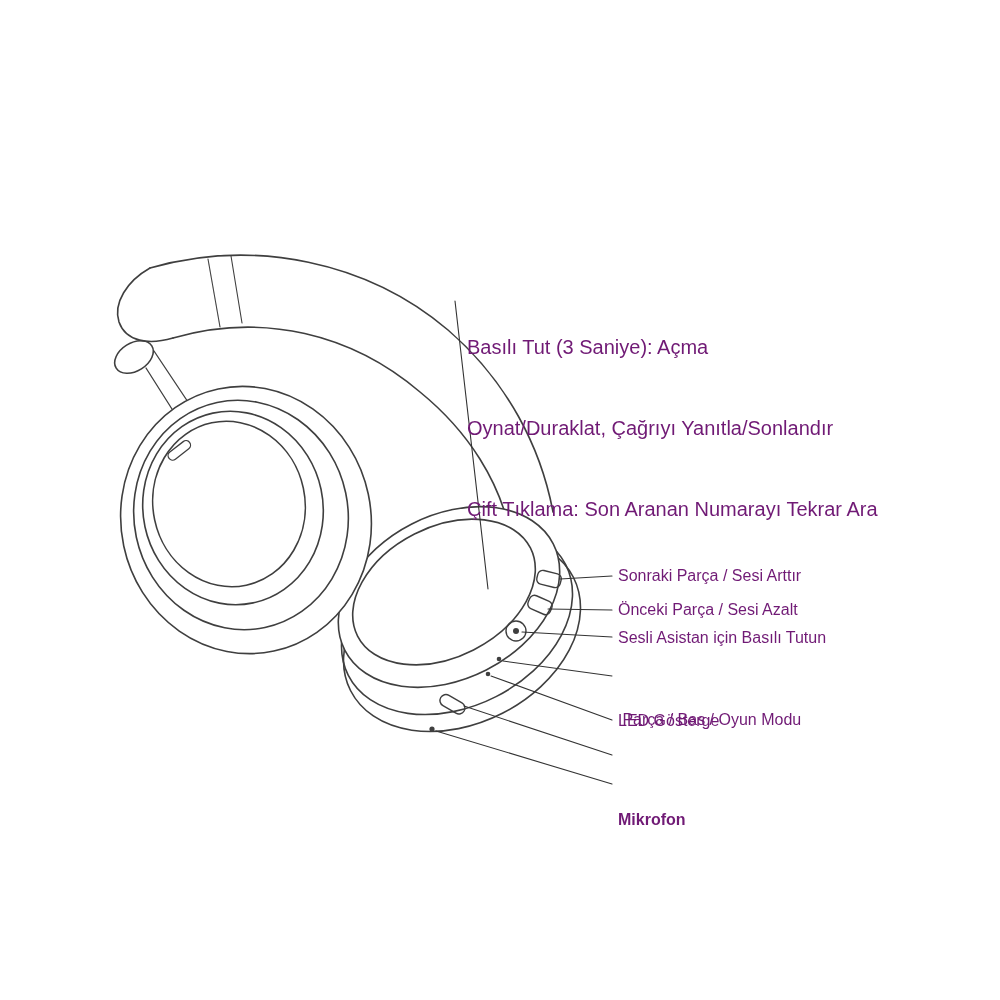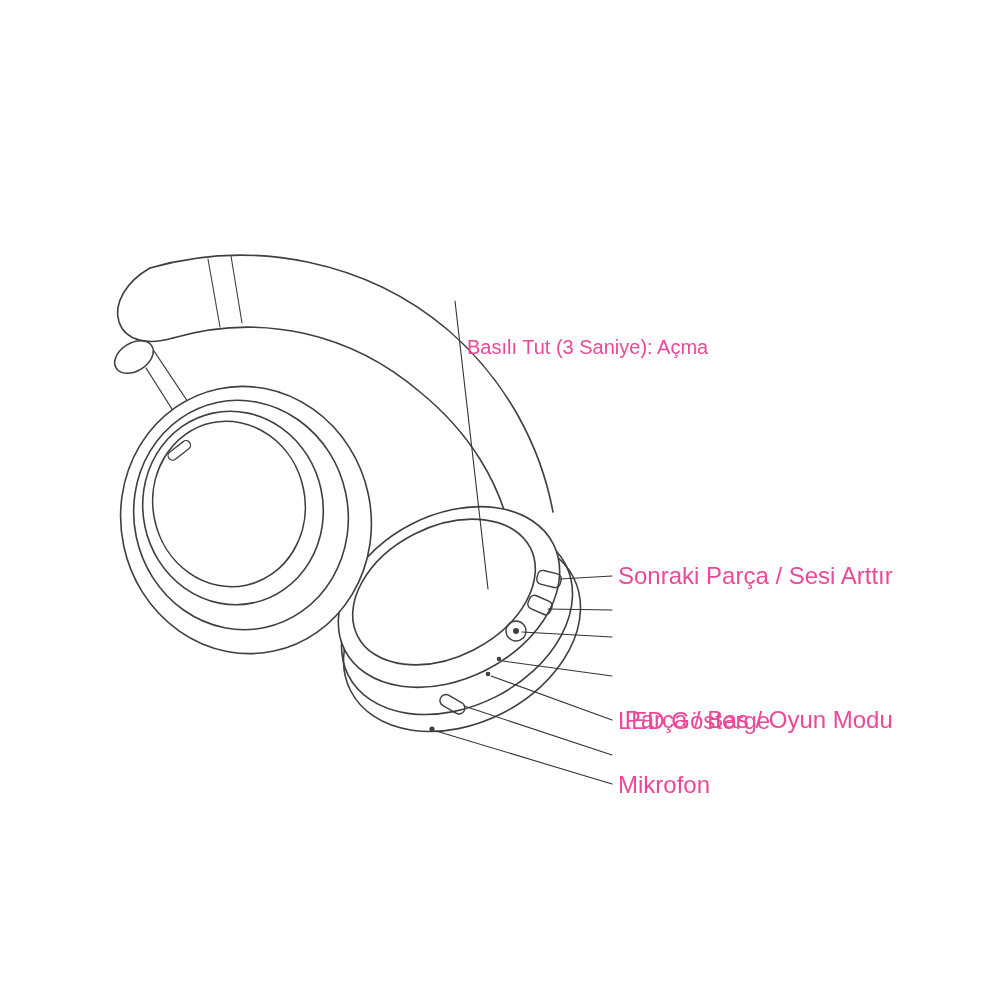--- a/index.html
+++ b/index.html
@@ -6,49 +6,49 @@
     margin: 0;
     padding: 0;
     background: #ffffff;
   }
   .canvas {
     position: relative;
     width: 1000px;
     height: 1000px;
     background: #ffffff;
     font-family: "Liberation Sans", sans-serif;
-    color: #ec4899;
+    color: #701a75;
     overflow: hidden;
   }
   .art {
     position: absolute;
     left: 0;
     top: 0;
   }
   .callout-block {
     position: absolute;
     left: 467px;
     top: 280px;
     font-size: 20px;
     line-height: 27px;
     white-space: pre;
   }
   .label {
     position: absolute;
-    font-size: 24px;
+    font-size: 16px;
     line-height: 26px;
     white-space: pre;
   }
   .label-next    { left: 618px; top: 563px; }
   .label-prev    { left: 618px; top: 597px; }
   .label-voice   { left: 618px; top: 625px; }
   .label-mode    { left: 618px; top: 652px; line-height: 27px; }
   .label-led     { left: 618px; top: 708px; }
   .label-typec   { left: 618px; top: 743px; }
-  .label-mic     { left: 618px; top: 772px; }
+  .label-mic     { left: 618px; top: 807px; font-weight: bold; }
 </style>
 </head>
 <body>
 
 <div class="canvas">
 
   <svg class="art" width="1000" height="1000" viewBox="0 0 1000 1000">
     <g stroke="#3f3f3f" stroke-width="1.6" fill="none" stroke-linecap="round" stroke-linejoin="round">
 
       <g>
@@ -99,22 +99,26 @@
         <path d="M503 661 L612 676"></path>
         <path d="M491 676 L612 720"></path>
         <path d="M464 706 L612 755"></path>
         <path d="M436 731 L612 784"></path>
       </g>
     </g>
   </svg>
 
   <div class="callout-block">
     <div>Basılı Tut (3 Saniye): Açma</div>
+    <div>Oynat/Duraklat, Çağrıyı Yanıtla/Sonlandır</div>
+    <div>Çift Tıklama: Son Aranan Numarayı Tekrar Ara</div>
   </div>
 
   <div class="label label-next">Sonraki Parça / Sesi Arttır</div>
+  <div class="label label-prev">Önceki Parça / Sesi Azalt</div>
+  <div class="label label-voice">Sesli Asistan için Basılı Tutun</div>
   <div class="label label-mode">
     <div> Parça / Bas / Oyun Modu</div>
   </div>
   <div class="label label-led">LED Gösterge</div>
   <div class="label label-mic">Mikrofon</div>
 
 </div>
 
 </body></html>

